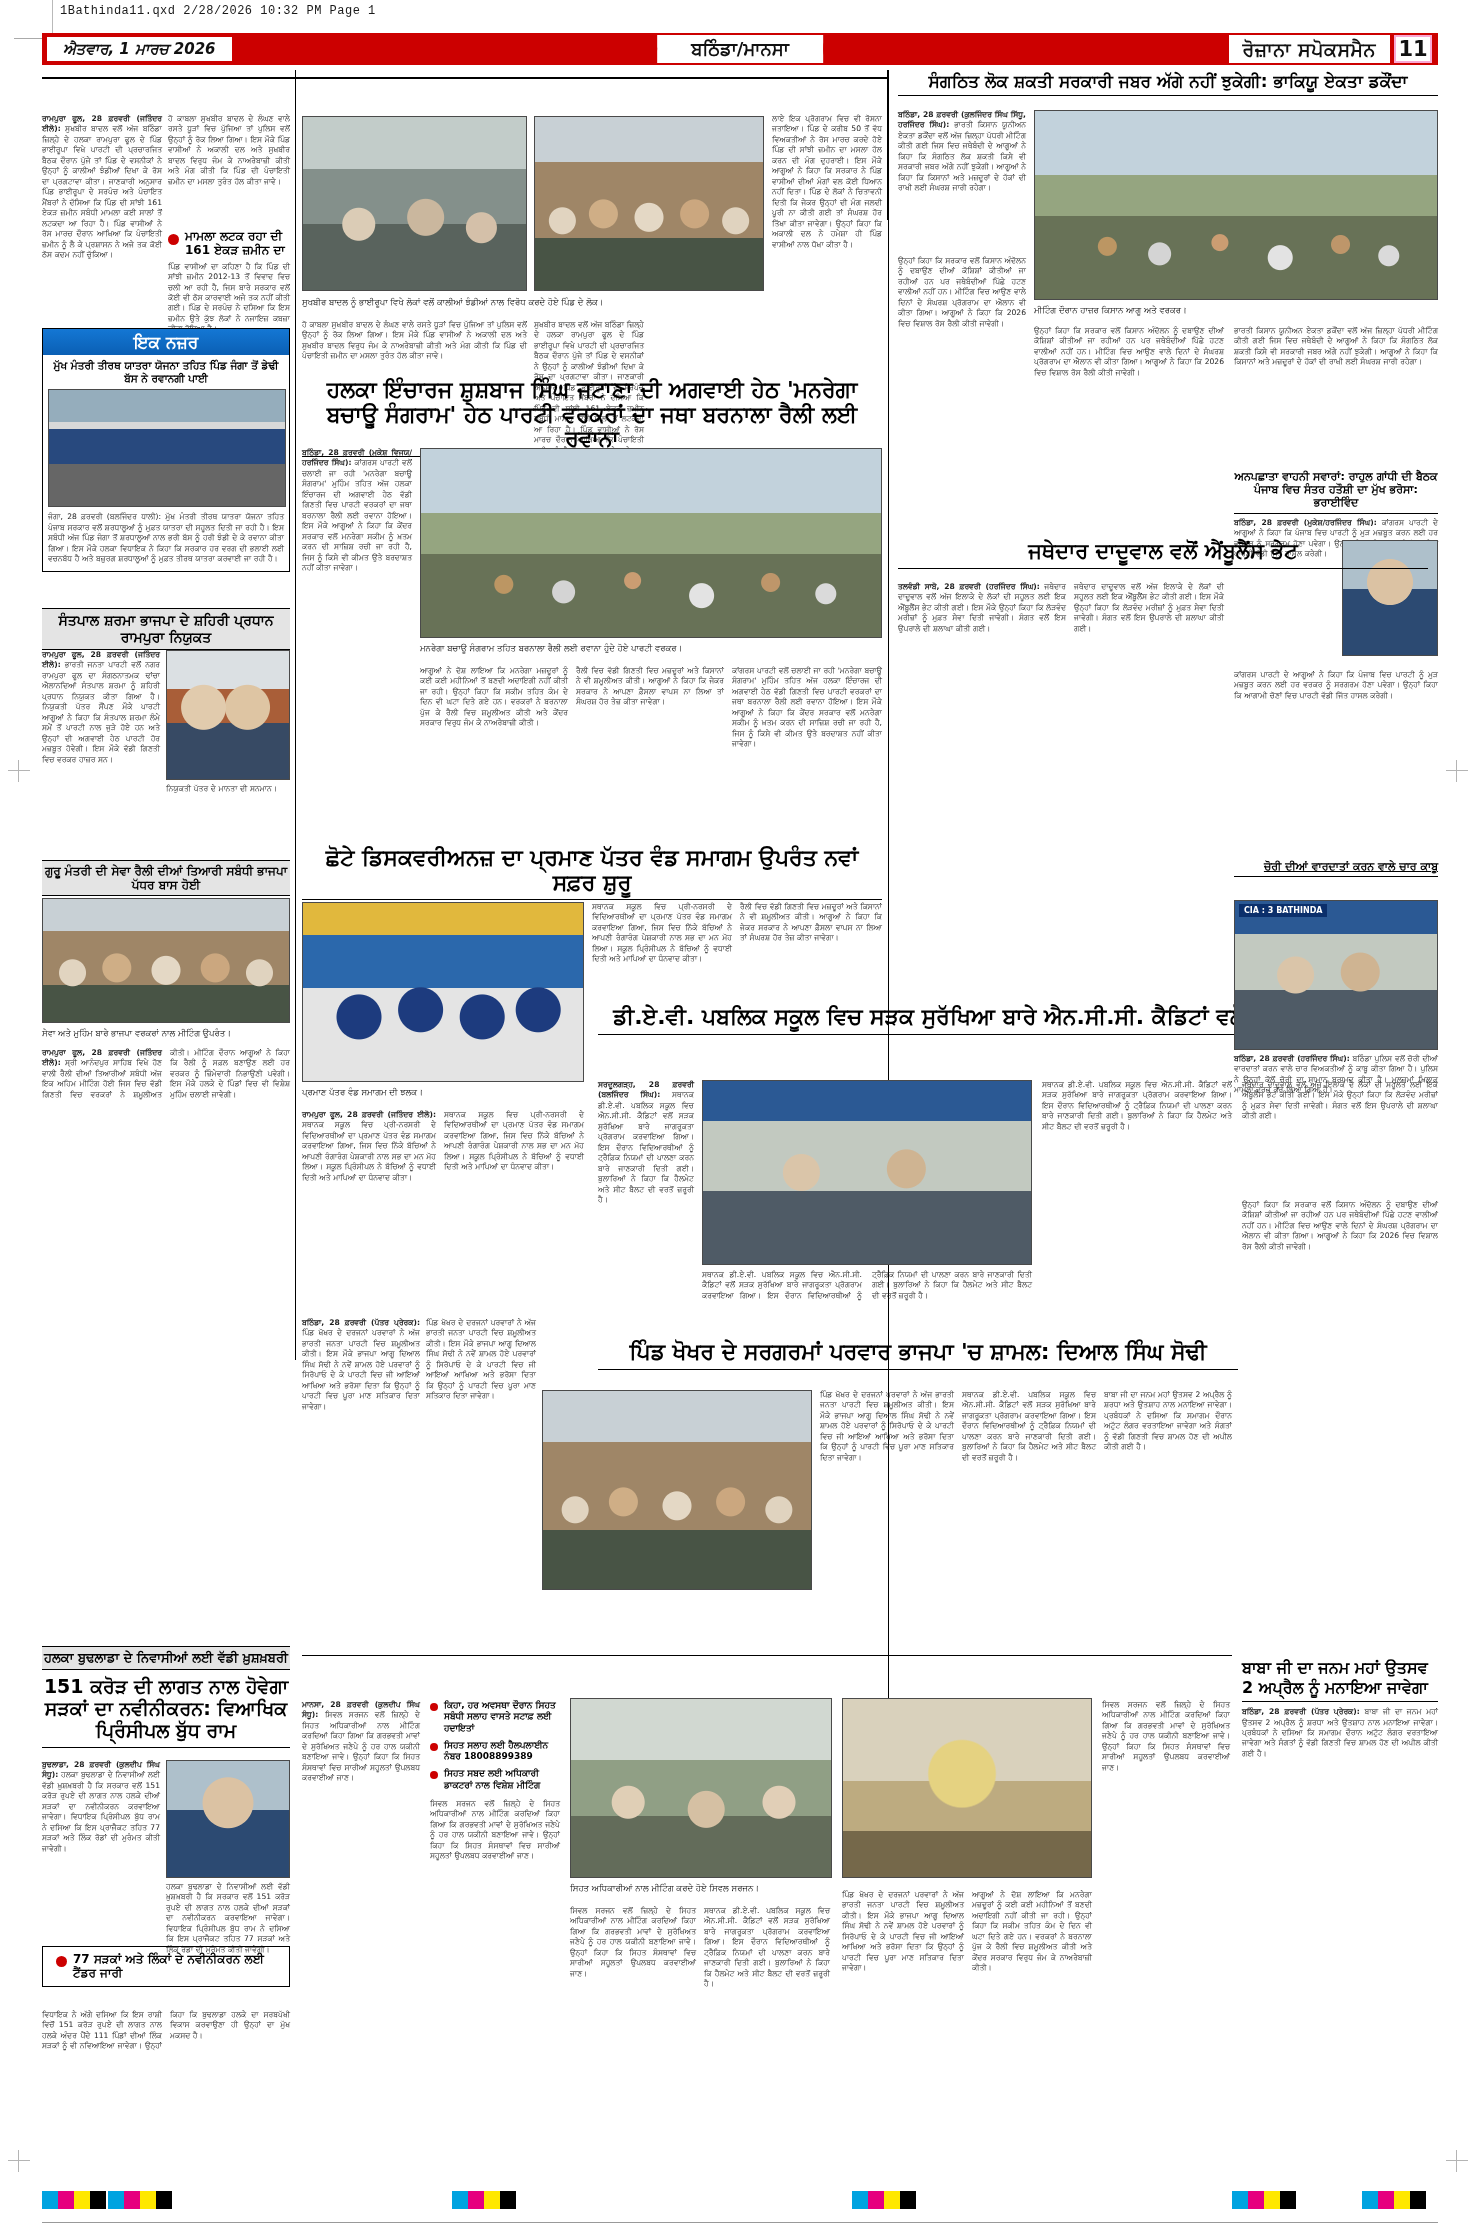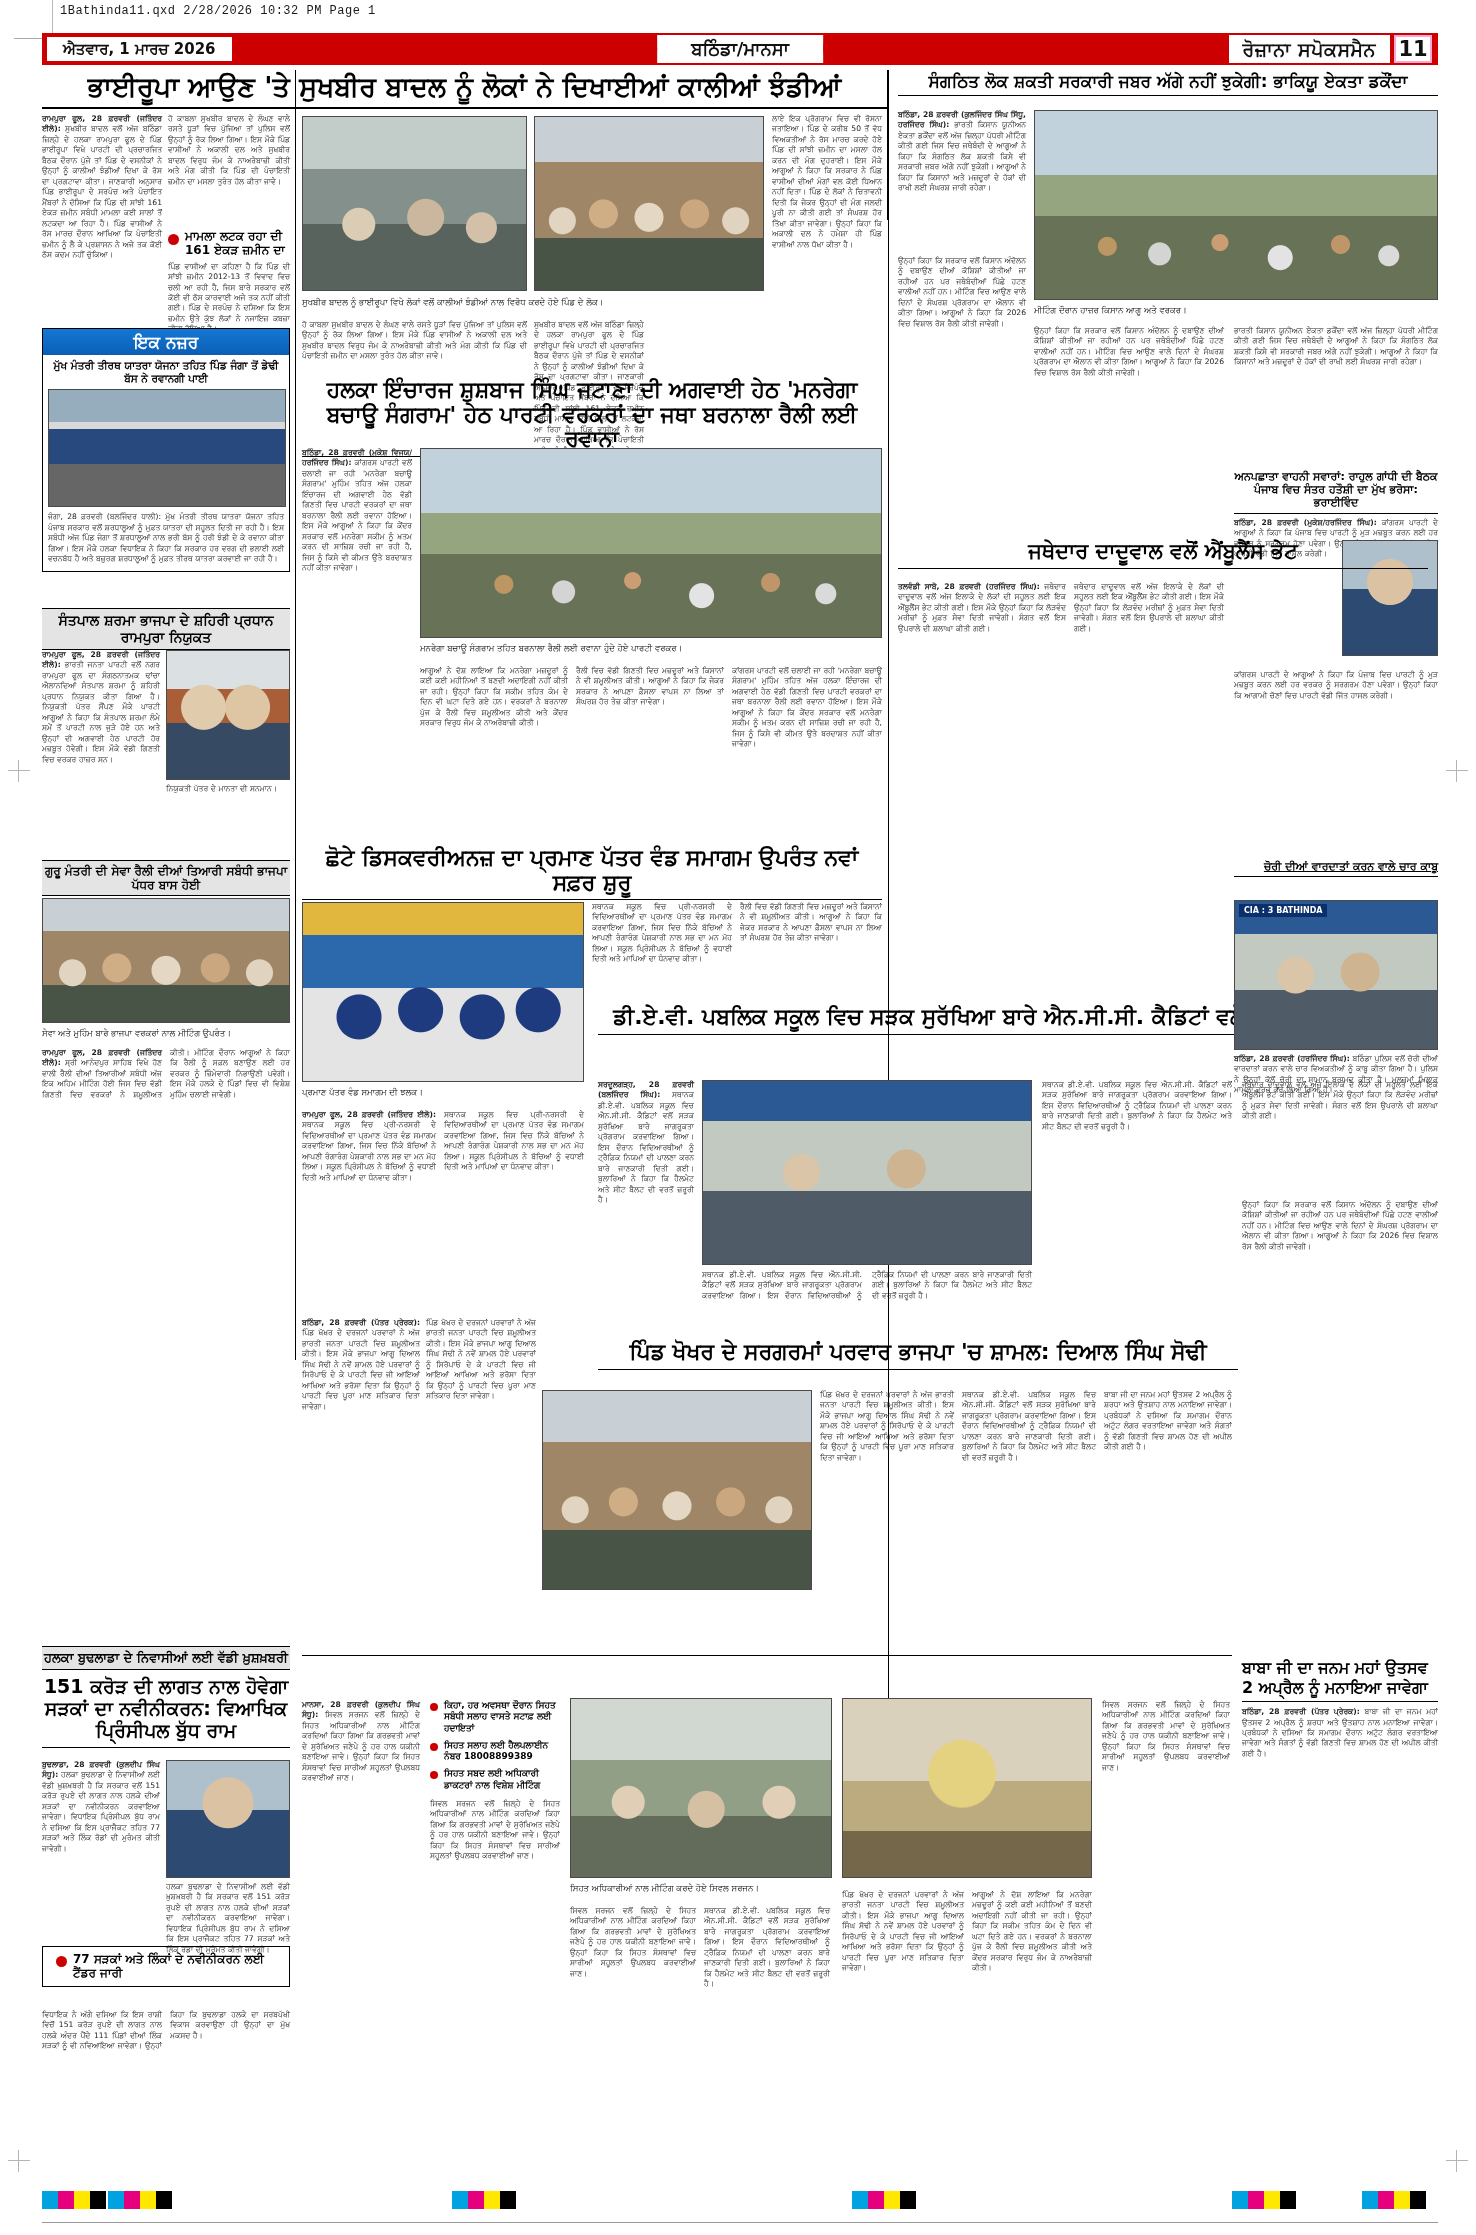--- a/index.html
+++ b/index.html
@@ -39,20 +39,21 @@
     position:absolute; left:42px; top:33px; width:1396px; height:32px;
     background:#cc0000;
   }
   .mh-date {
     position:absolute; left:4px; top:3px; height:26px;
     background:#fff; border:1px solid #cc0000;
     padding:0 16px; display:flex; align-items:center;
     font-size:15px; font-weight:bold; color:#111;
     font-family:"DejaVu Sans", sans-serif;
     white-space:nowrap;
+    font-style:italic;
   }
   .mh-center {
     position:absolute; left:50%; top:2px; transform:translateX(-50%);
     height:28px; background:#fff;
     padding:0 34px; display:flex; align-items:center;
     font-size:18px; font-weight:bold; color:#111;
     font-family:"DejaVu Sans", sans-serif;
     white-space:nowrap;
   }
   .mh-center:before, .mh-center:after{
@@ -238,21 +239,20 @@
     <div class="mh-pageno">11</div>
   </div>
 
   <div class="content">
 
     <div class="vrule" style="left:253px; top:0; height:1290px;"></div>
     <div class="vrule" style="left:845px; top:0; height:150px;"></div>
     <div class="vrule" style="left:846px; top:0; height:1700px;"></div>
 
     <div style="position:absolute; left:0; top:2px; width:845px;">
-      <div class="hl hl-main">ਭਾਈਰੂਪਾ ਆਉਣ 'ਤੇ ਸੁਖਬੀਰ ਬਾਦਲ ਨੂੰ ਲੋਕਾਂ ਨੇ ਦਿਖਾਈਆਂ ਕਾਲੀਆਂ ਝੰਡੀਆਂ</div>
       <div class="rule" style="margin-top:5px;"></div>
     </div>
 
     <div style="position:absolute; left:0; top:44px; width:120px;">
       <div class="body tiny">
         <span class="dateline">ਰਾਮਪੁਰਾ ਫੂਲ, 28 ਫ਼ਰਵਰੀ (ਜਤਿੰਦਰ ਈਲੋ):</span>
         <span>ਸੁਖਬੀਰ ਬਾਦਲ ਵਲੋਂ ਅੱਜ ਬਠਿੰਡਾ ਜ਼ਿਲ੍ਹੇ ਦੇ ਹਲਕਾ ਰਾਮਪੁਰਾ ਫੂਲ ਦੇ ਪਿੰਡ ਭਾਈਰੂਪਾ ਵਿਖੇ ਪਾਰਟੀ ਦੀ ਪ੍ਰਚਾਰਜਿਤ ਬੈਠਕ ਦੌਰਾਨ ਪੁੱਜੇ ਤਾਂ ਪਿੰਡ ਦੇ ਵਸਨੀਕਾਂ ਨੇ ਉਨ੍ਹਾਂ ਨੂੰ ਕਾਲੀਆਂ ਝੰਡੀਆਂ ਦਿਖਾ ਕੇ ਰੋਸ ਦਾ ਪ੍ਰਗਟਾਵਾ ਕੀਤਾ। ਜਾਣਕਾਰੀ ਅਨੁਸਾਰ ਪਿੰਡ ਭਾਈਰੂਪਾ ਦੇ ਸਰਪੰਚ ਅਤੇ ਪੰਚਾਇਤ ਮੈਂਬਰਾਂ ਨੇ ਦੱਸਿਆ ਕਿ ਪਿੰਡ ਦੀ ਸਾਂਝੀ 161 ਏਕੜ ਜ਼ਮੀਨ ਸਬੰਧੀ ਮਾਮਲਾ ਕਈ ਸਾਲਾਂ ਤੋਂ ਲਟਕਦਾ ਆ ਰਿਹਾ ਹੈ। ਪਿੰਡ ਵਾਸੀਆਂ ਨੇ ਰੋਸ ਮਾਰਚ ਦੌਰਾਨ ਆਖਿਆ ਕਿ ਪੰਚਾਇਤੀ ਜ਼ਮੀਨ ਨੂੰ ਲੈ ਕੇ ਪ੍ਰਸ਼ਾਸਨ ਨੇ ਅਜੇ ਤਕ ਕੋਈ ਠੋਸ ਕਦਮ ਨਹੀਂ ਚੁੱਕਿਆ।</span>
       </div>
     </div>
     <div style="position:absolute; left:126px; top:44px; width:122px;">

